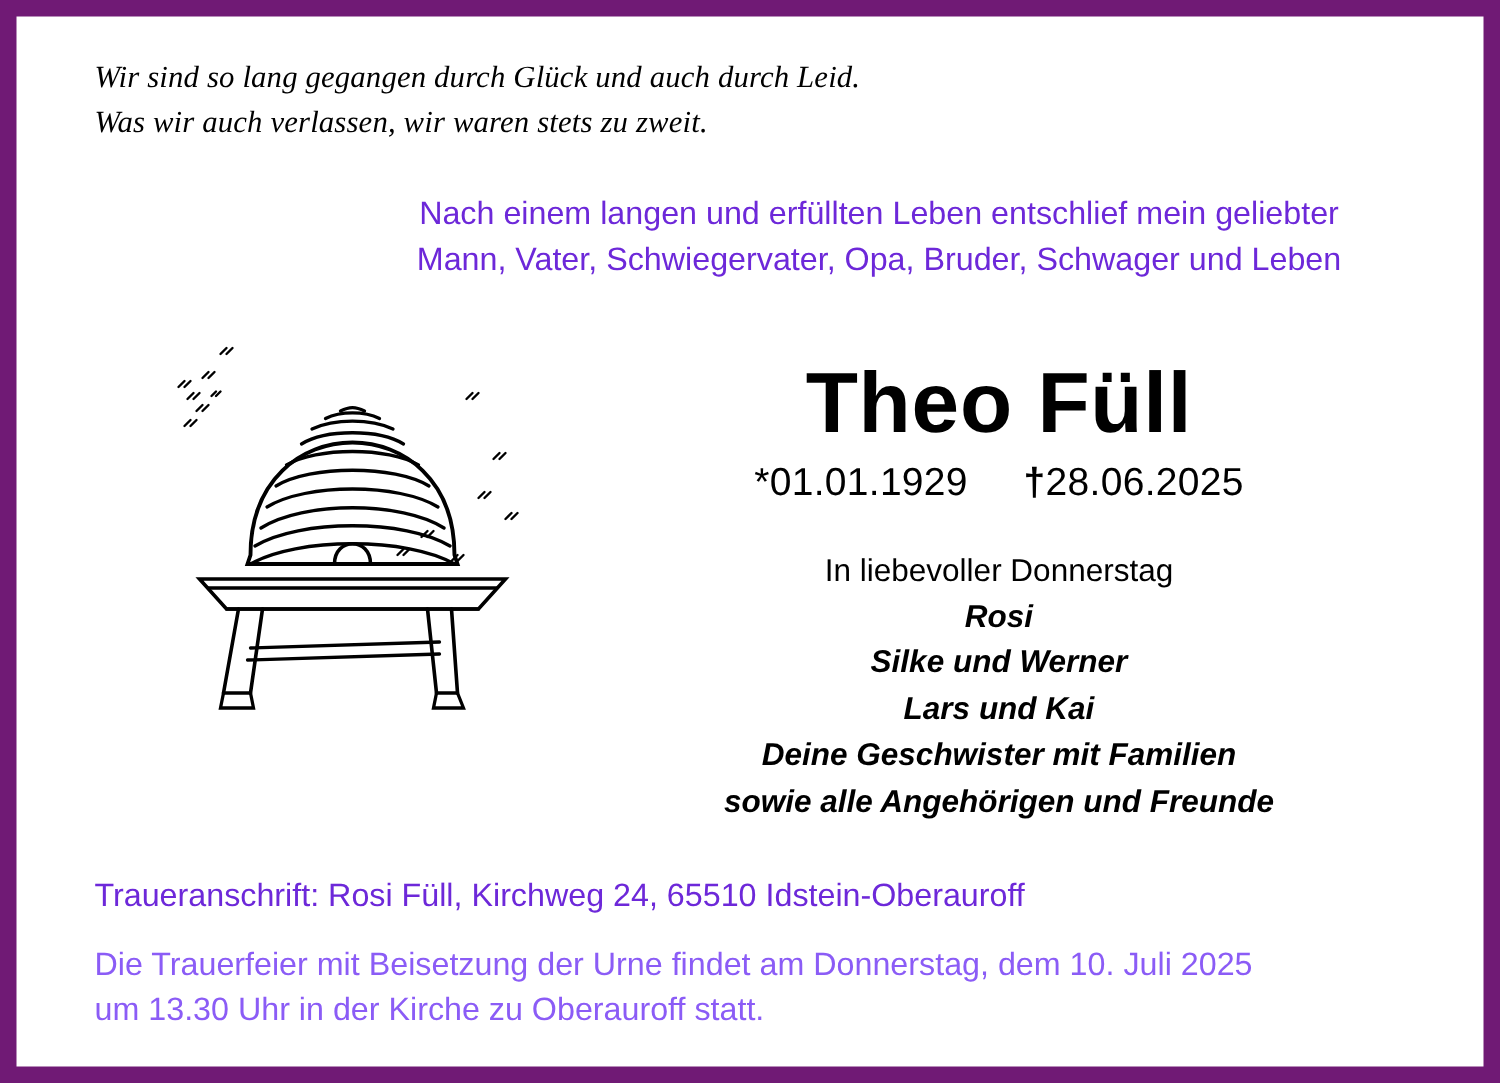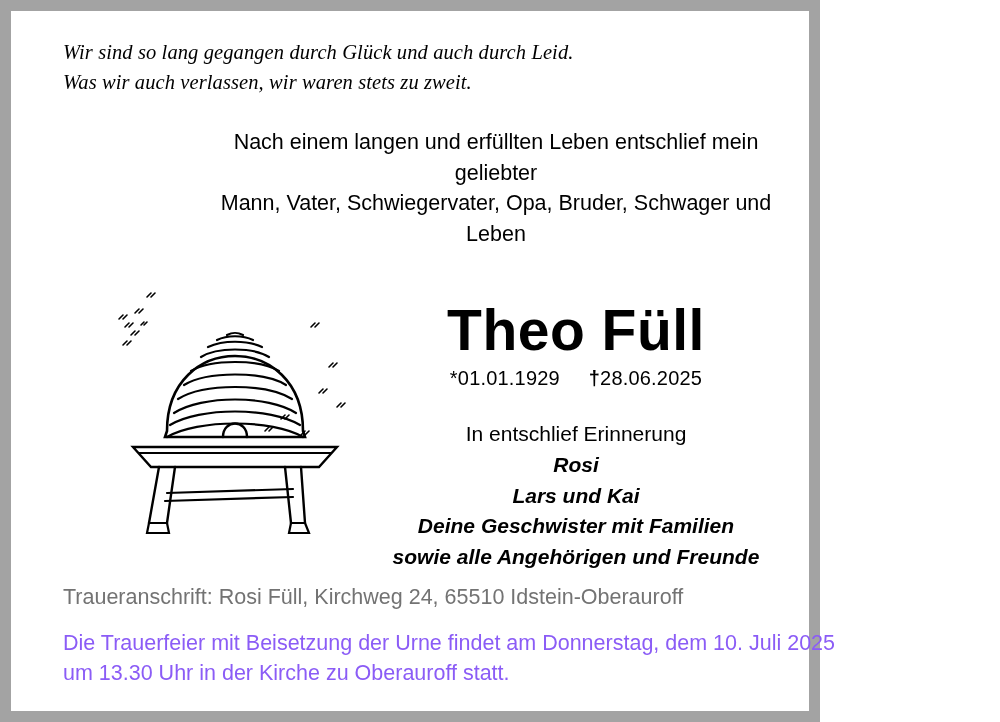--- a/index.html
+++ b/index.html
@@ -8,24 +8,24 @@
     background: #ffffff;
   }
   body {
     width: 1000px;
     height: 722px;
     font-family: "Liberation Sans", sans-serif;
     overflow: hidden;
   }
   .obituary {
     position: relative;
-    width: 820px;
+    width: 1000px;
     height: 722px;
     box-sizing: border-box;
-    border: 11px solid #a3a3a3;
+    border: 11px solid #701a75;
     background: #ffffff;
   }
   .inner {
     position: relative;
     width: 100%;
     height: 100%;
     box-sizing: border-box;
     padding: 26px 30px 18px 52px;
   }
 
@@ -41,21 +41,21 @@
   .poem div {
     white-space: nowrap;
   }
 
   
   .intro {
     margin-top: 30px;
     text-align: center;
     font-size: 21.5px;
     line-height: 1.42;
-    color: #000000;
+    color: #6d28d9;
     padding-left: 150px;
   }
 
   
   .middle {
     position: relative;
     margin-top: 6px;
     height: 330px;
   }
 
@@ -79,21 +79,21 @@
     text-align: center;
     font-size: 57px;
     font-weight: bold;
     letter-spacing: 0.5px;
     line-height: 1.05;
     color: #000;
     margin-top: 4px;
   }
   .dates {
     text-align: center;
-    font-size: 20px;
+    font-size: 26px;
     color: #000;
     margin-top: 6px;
     letter-spacing: 0.2px;
   }
   .dates .cross {
     font-weight: bold;
   }
 
   .memorial {
     margin-top: 28px;
@@ -116,21 +116,21 @@
 
   
   .footer {
     position: absolute;
     left: 52px;
     right: 30px;
     bottom: 22px;
   }
   .address {
     font-size: 21.5px;
-    color: #737373;
+    color: #6d28d9;
     margin-bottom: 18px;
   }
   .ceremony {
     font-size: 21.5px;
     line-height: 1.42;
     color: #8b5cf6;
   }
   .ceremony div {
     white-space: nowrap;
   }
@@ -211,23 +211,24 @@
 
       <div class="right-block">
         <div class="name">Theo Füll</div>
         <div class="dates">
           <span>*01.01.1929</span>
           <span>&nbsp;&nbsp;&nbsp;</span>
           <span class="cross">†</span><span>28.06.2025</span>
         </div>
 
         <div class="memorial">
-          <div class="lead">In entschlief Erinnerung</div>
+          <div class="lead">In liebevoller Donnerstag</div>
           <div class="names">
             <div>Rosi</div>
+            <div>Silke und Werner</div>
             <div>Lars und Kai</div>
             <div>Deine Geschwister mit Familien</div>
             <div>sowie alle Angehörigen und Freunde</div>
           </div>
         </div>
       </div>
 
     </div>
 
     <div class="footer">

